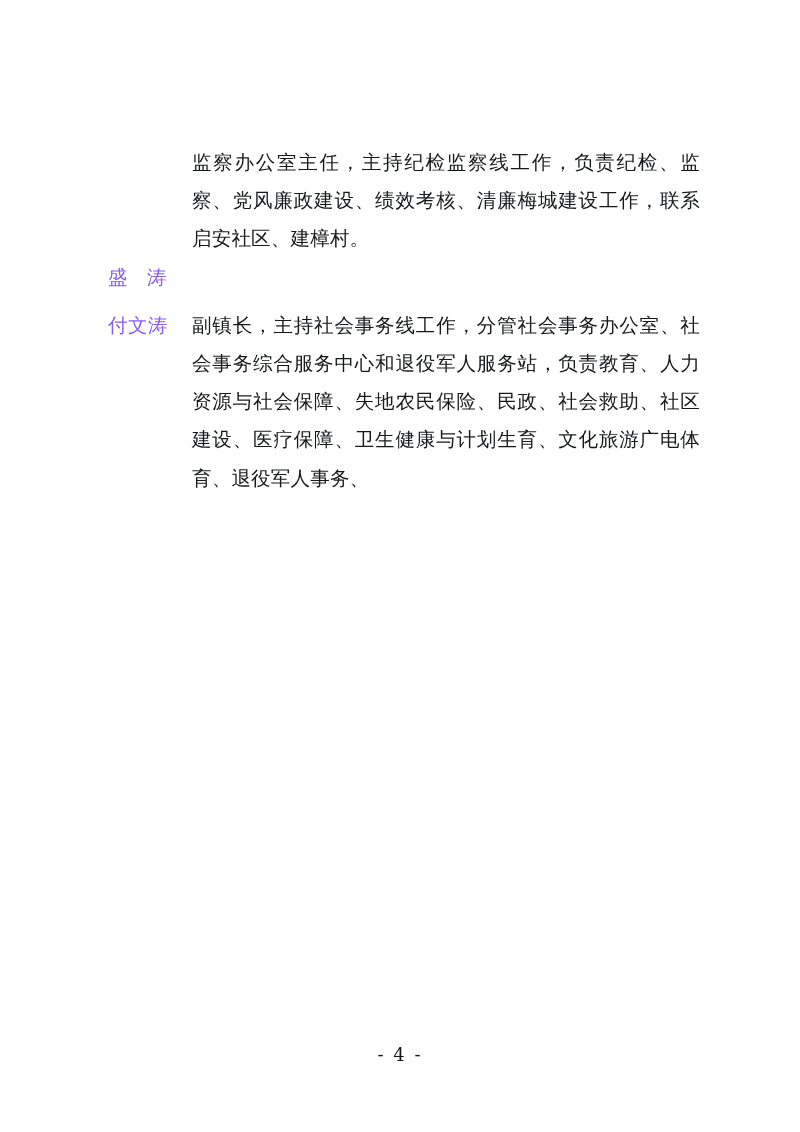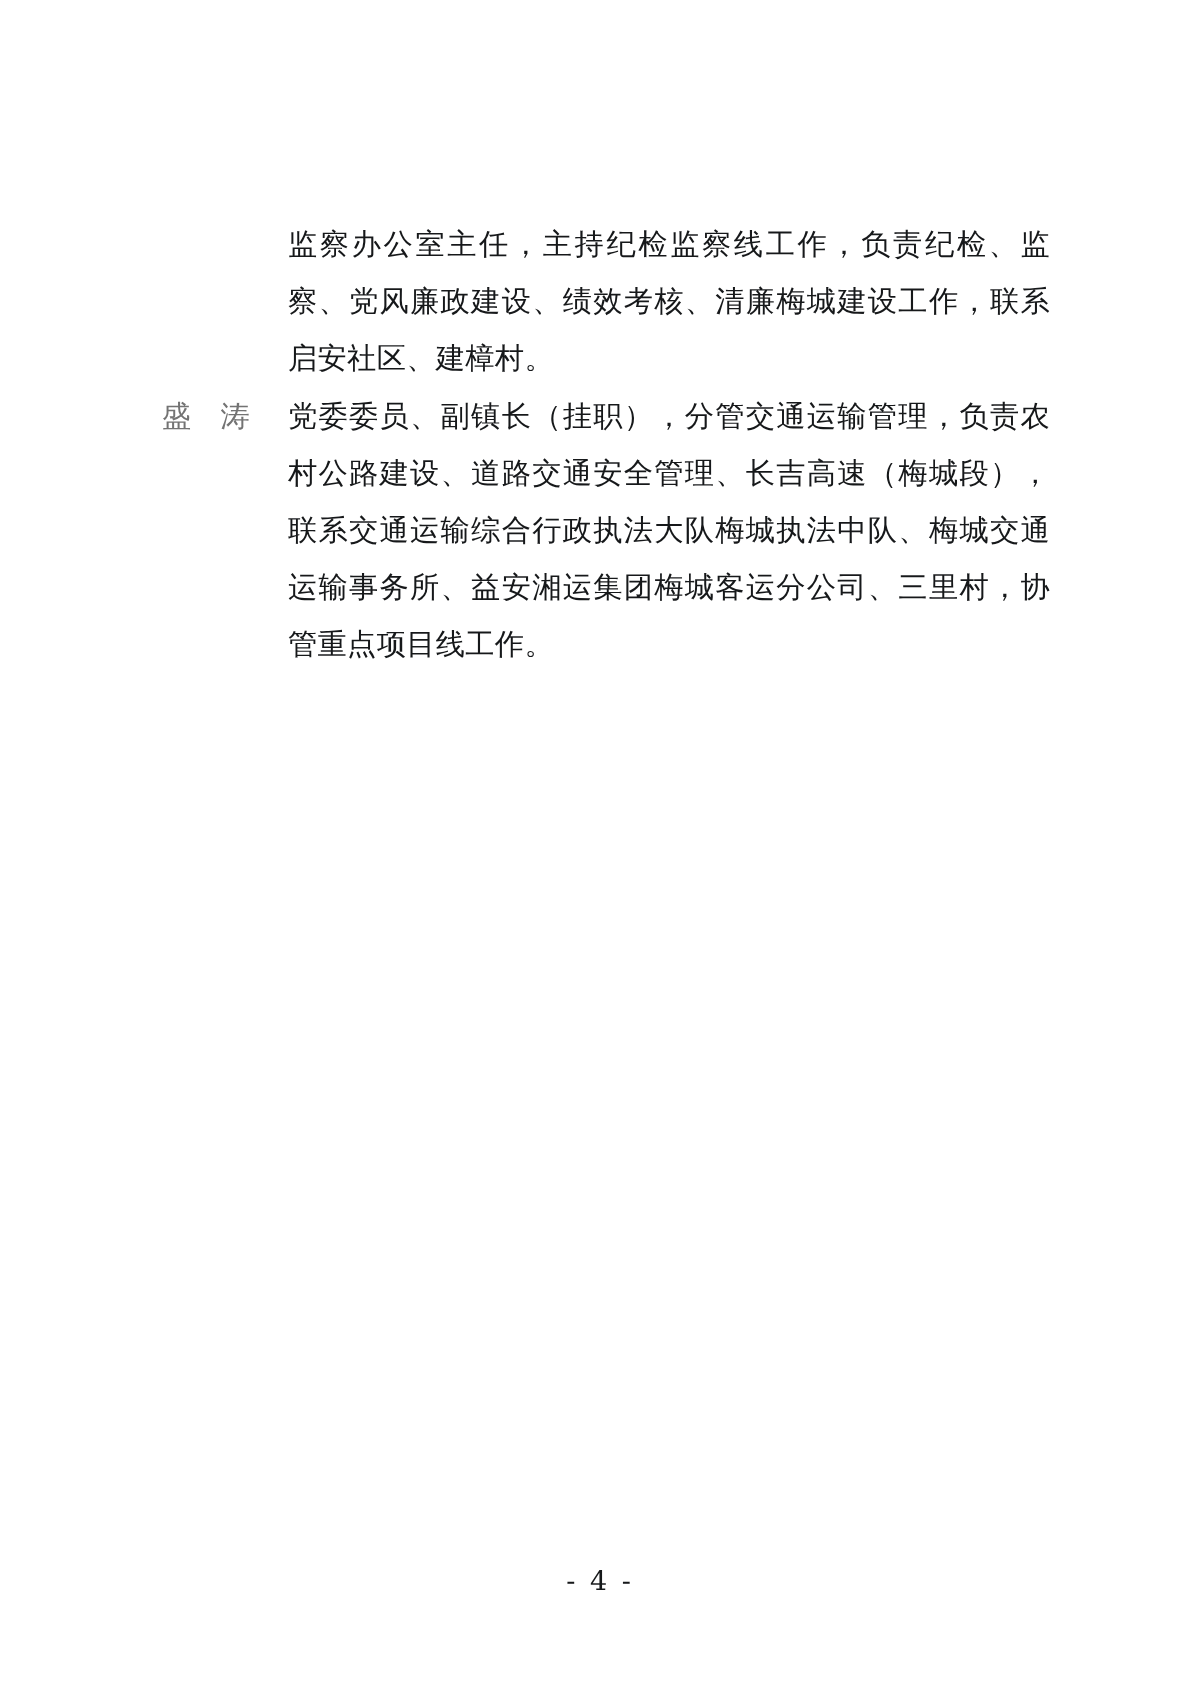--- a/index.html
+++ b/index.html
@@ -35,21 +35,21 @@
     margin-bottom: 0;
   }
   .entry-name {
     width: 84px;
     flex: 0 0 84px;
     font-size: 19.5px;
     line-height: 38.2px;
     letter-spacing: 0.5px;
     text-align: left;
     white-space: pre;
-    color: #737373;
+    color: #8b5cf6;
   }
   .entry-name.spaced {
     letter-spacing: 0;
   }
   .entry-text {
     flex: 1 1 auto;
     font-size: 19.5px;
     line-height: 38.2px;
     text-align: justify;
     text-align-last: left;
@@ -81,23 +81,26 @@
 <div class="page">
   <div class="doc-body">
 
     <div class="entry continuation">
       <div class="entry-name"></div>
       <div class="entry-text">监察办公室主任，主持纪检监察线工作，负责纪检、监察、党风廉政建设、绩效考核、清廉梅城建设工作，联系启安社区、建樟村。</div>
     </div>
 
     <div class="entry">
       <div class="entry-name spaced">盛　涛</div>
-      <div class="entry-text">党委委员、副镇长（挂职），分管交通运输管理，负责农村公路建设、道路交通安全管理、长吉高速（梅城段），联系交通运输综合行政执法大队梅城执法中队、梅城交通运输事务所、益安湘运集团梅城客运分公司、三里村，协管重点项目线工作。</div>
     </div>
 
 
     <div class="gap"></div>
 
+    <div class="entry">
+      <div class="entry-name">付文涛</div>
+      <div class="entry-text">副镇长，主持社会事务线工作，分管社会事务办公室、社会事务综合服务中心和退役军人服务站，负责教育、人力资源与社会保障、失地农民保险、民政、社会救助、社区建设、医疗保障、卫生健康与计划生育、文化旅游广电体育、退役军人事务、</div>
+    </div>
 
   </div>
 
   <div class="page-number">- 4 -</div>
 </div>
 
 </body></html>

